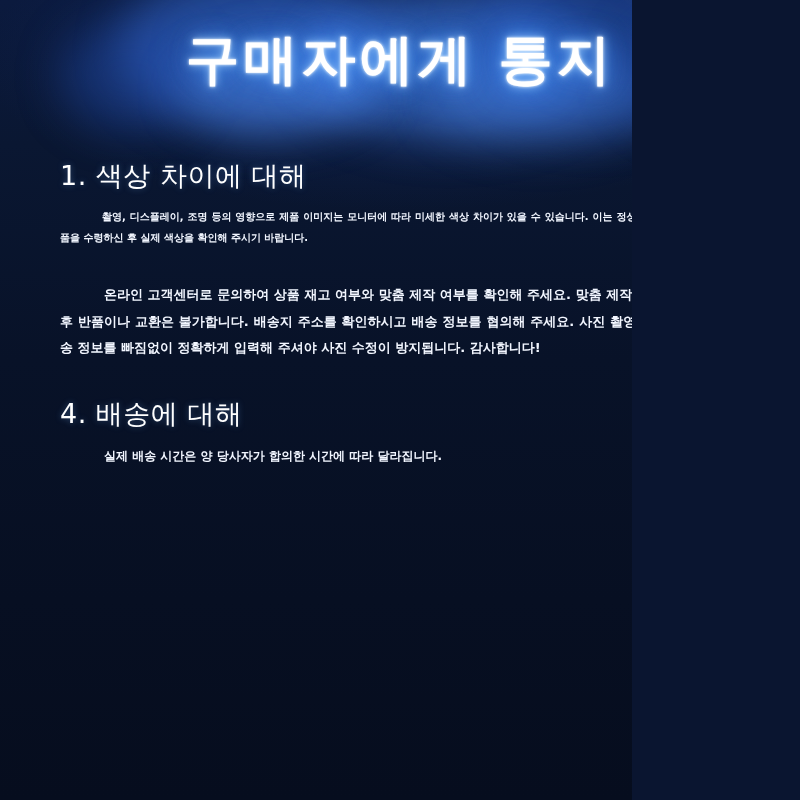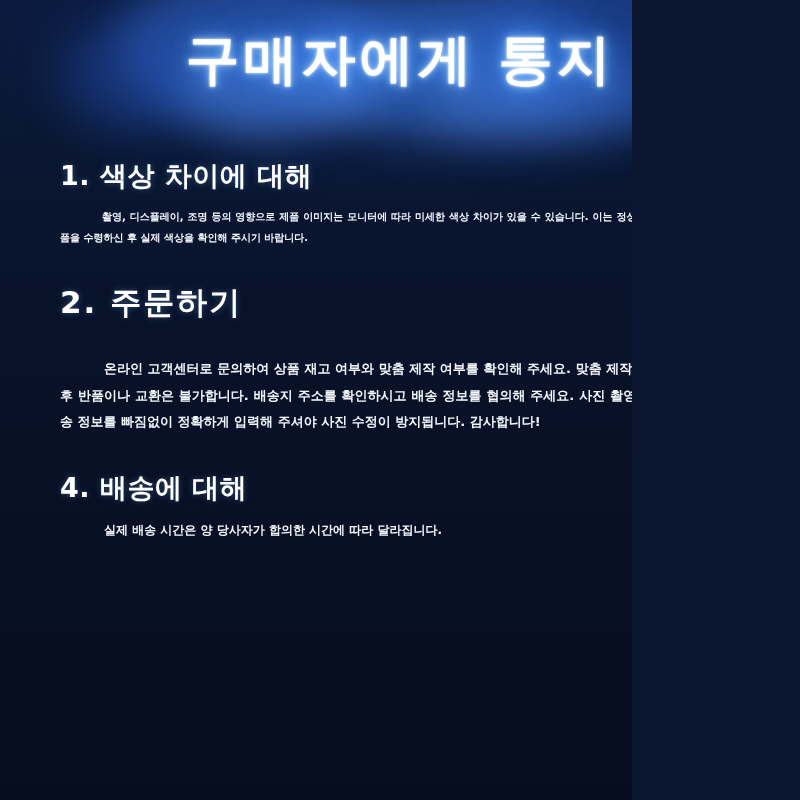--- a/index.html
+++ b/index.html
@@ -73,21 +73,21 @@
     box-sizing: border-box;
     color: #ffffff;
   }
 
   .section { margin-top: 34px; }
   .section:first-child { margin-top: 38px; }
 
   .sec-head {
     font-family: "DejaVu Sans", "Liberation Sans", sans-serif;
     font-size: 27px;
-    font-weight: bold;
+    font-weight: normal;
     color: #ffffff;
     letter-spacing: 0.5px;
     text-shadow: 0 0 6px rgba(120,180,255,0.35);
   }
   .sec-head.big {
     font-size: 31px;
     letter-spacing: 2px;
   }
 
   .sec-body {
@@ -129,21 +129,20 @@
   </div>
 
   <div class="content">
 
     <div class="section">
       <div class="sec-head">1. 색상 차이에 대해</div>
       <div class="sec-body">촬영, 디스플레이, 조명 등의 영향으로 제품 이미지는 모니터에 따라 미세한 색상 차이가 있을 수 있습니다. 이는 정상적인 현상이며, 실제 제품을 수령하신 후 실제 색상을 확인해 주시기 바랍니다.</div>
     </div>
 
     <div class="section">
-      <div class="sec-head big">2. 주문하기</div>
       <div class="sec-body small">온라인 고객센터로 문의하여 상품 재고 여부와 맞춤 제작 여부를 확인해 주세요. 맞춤 제작 상품의 경우, 판매 후 반품이나 교환은 불가합니다. 배송지 주소를 확인하시고 배송 정보를 협의해 주세요. 사진 촬영 후 웹페이지에 배송 정보를 빠짐없이 정확하게 입력해 주셔야 사진 수정이 방지됩니다. 감사합니다!</div>
     </div>
 
     <div class="section">
       <div class="sec-head">4. 배송에 대해</div>
       <div class="sec-body tiny">실제 배송 시간은 양 당사자가 합의한 시간에 따라 달라집니다.</div>
     </div>
 
 
   </div>

